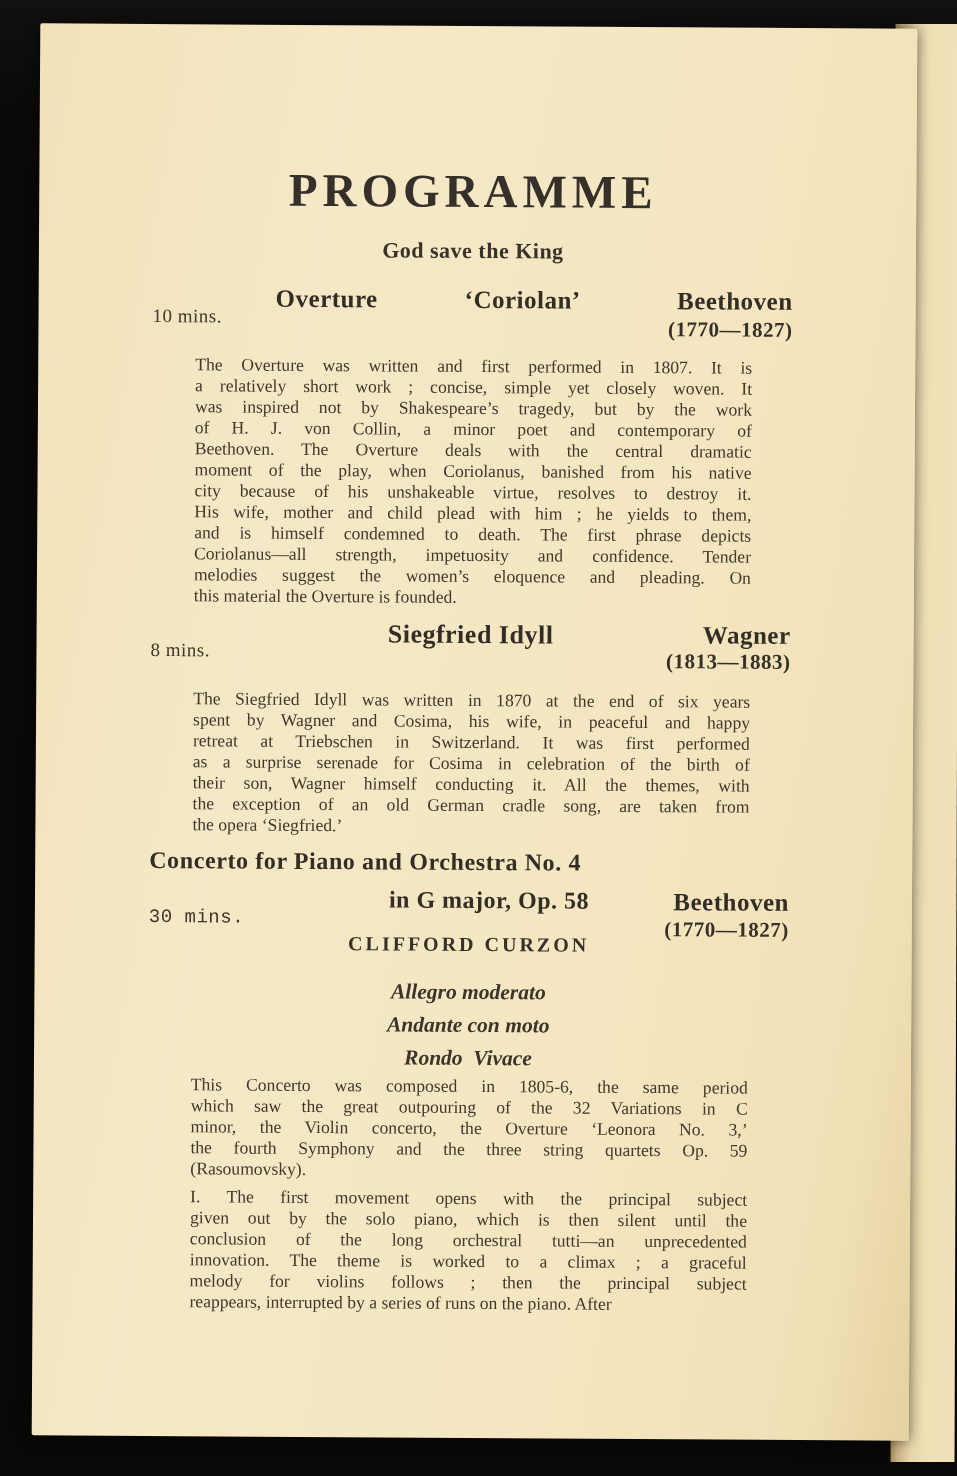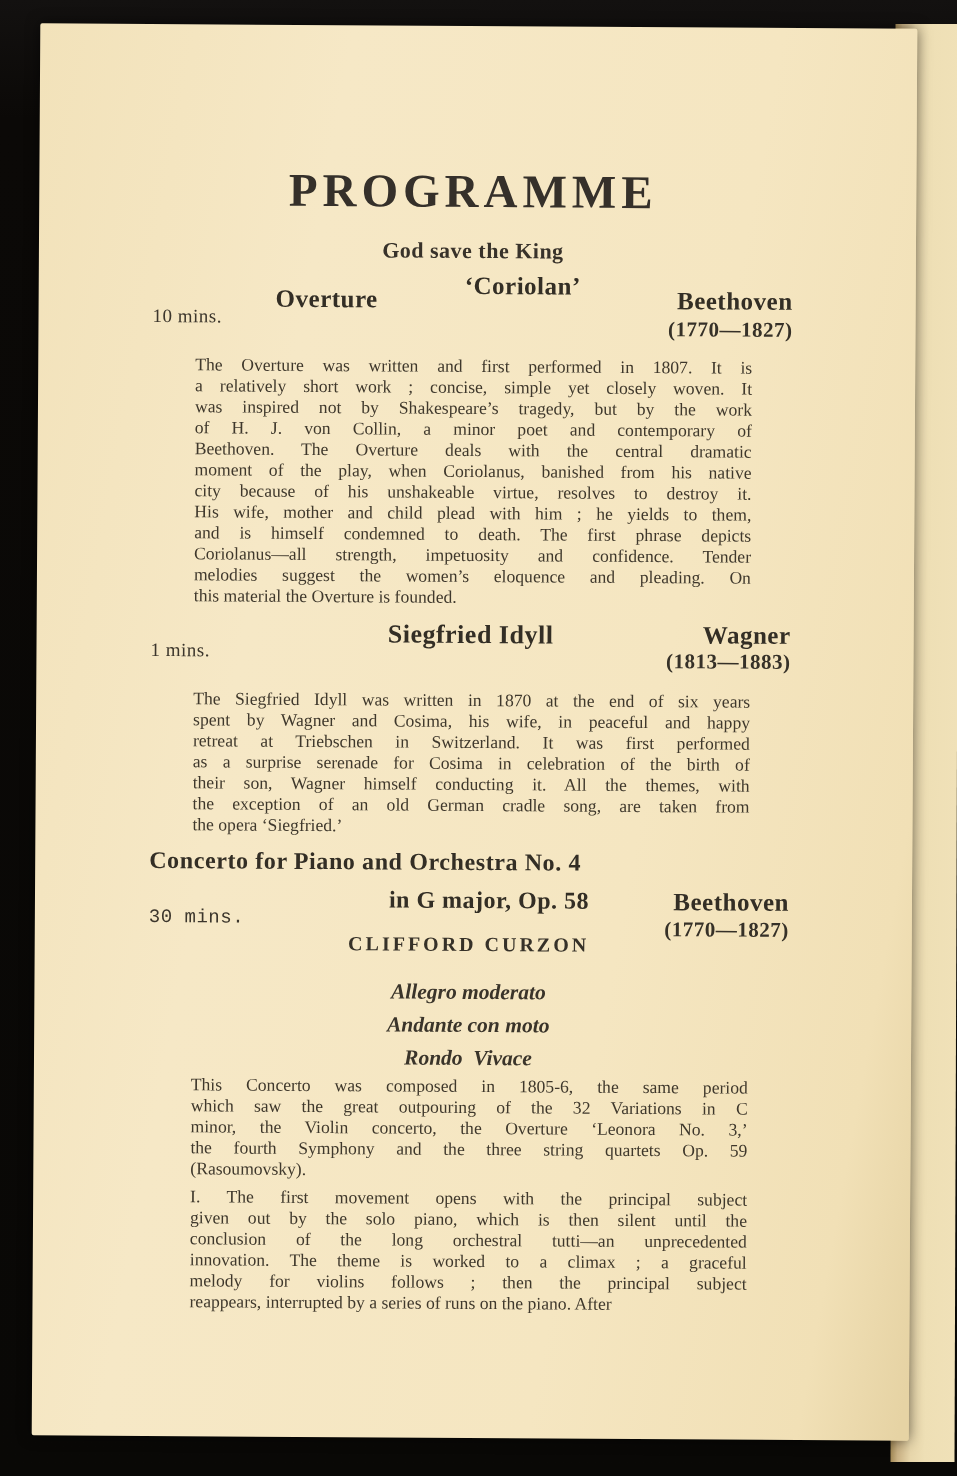--- a/index.html
+++ b/index.html
@@ -150,42 +150,42 @@
   <div class="page">
 
     <div class="abs center-col title">PROGRAMME</div>
 
     <div class="abs center-col anthem">God save the King</div>
 
     <div class="abs duration" style="left:114px; top:265px;">10 mins.</div>
 
     <div class="abs work-head" style="left:237px; top:259px;text-align:right;">Overture</div>
 
-    <div class="abs work-head" style="left:426px; top:245px;">‘Coriolan’</div>
+    <div class="abs work-head" style="left:426px; top:259px;">‘Coriolan’</div>
 
     <div class="abs right-col work-head" style="top:259px;">Beethoven</div>
 
     <div class="abs right-col dates" style="top:290px;">(1770—1827)</div>
 
     <div class="abs para" style="top:330px;">
         <div class="tline">The Overture was written and first performed in 1807.  It is</div>
         <div class="tline">a relatively short work ; concise, simple yet closely woven.  It</div>
         <div class="tline">was inspired not by Shakespeare’s tragedy, but by the work</div>
         <div class="tline">of H. J. von Collin, a minor poet and contemporary of</div>
         <div class="tline">Beethoven.  The Overture deals with the central dramatic</div>
         <div class="tline">moment of the play, when Coriolanus, banished from his native</div>
         <div class="tline">city because of his unshakeable virtue, resolves to destroy it.</div>
         <div class="tline">His wife, mother and child plead with him ; he yields to them,</div>
         <div class="tline">and is himself condemned to death.  The first phrase depicts</div>
         <div class="tline">Coriolanus—all strength, impetuosity and confidence.  Tender</div>
         <div class="tline">melodies suggest the women’s eloquence and pleading.  On</div>
         <div class="tline last">this material the Overture is founded.</div>
       </div>
 
-    <div class="abs duration" style="left:114px; top:599px;">1 mins.</div>
+    <div class="abs duration" style="left:114px; top:599px;">8 mins.</div>
 
     <div class="abs center-col work-head" style="top:593px; font-size:26px;">Siegfried Idyll</div>
 
     <div class="abs right-col work-head" style="top:593px;">Wagner</div>
 
     <div class="abs right-col dates" style="top:622px;">(1813—1883)</div>
 
     <div class="abs para" style="top:664px;">
         <div class="tline">The Siegfried Idyll was written in 1870 at the end of six years</div>
         <div class="tline">spent by Wagner and Cosima, his wife, in peaceful and happy</div>

